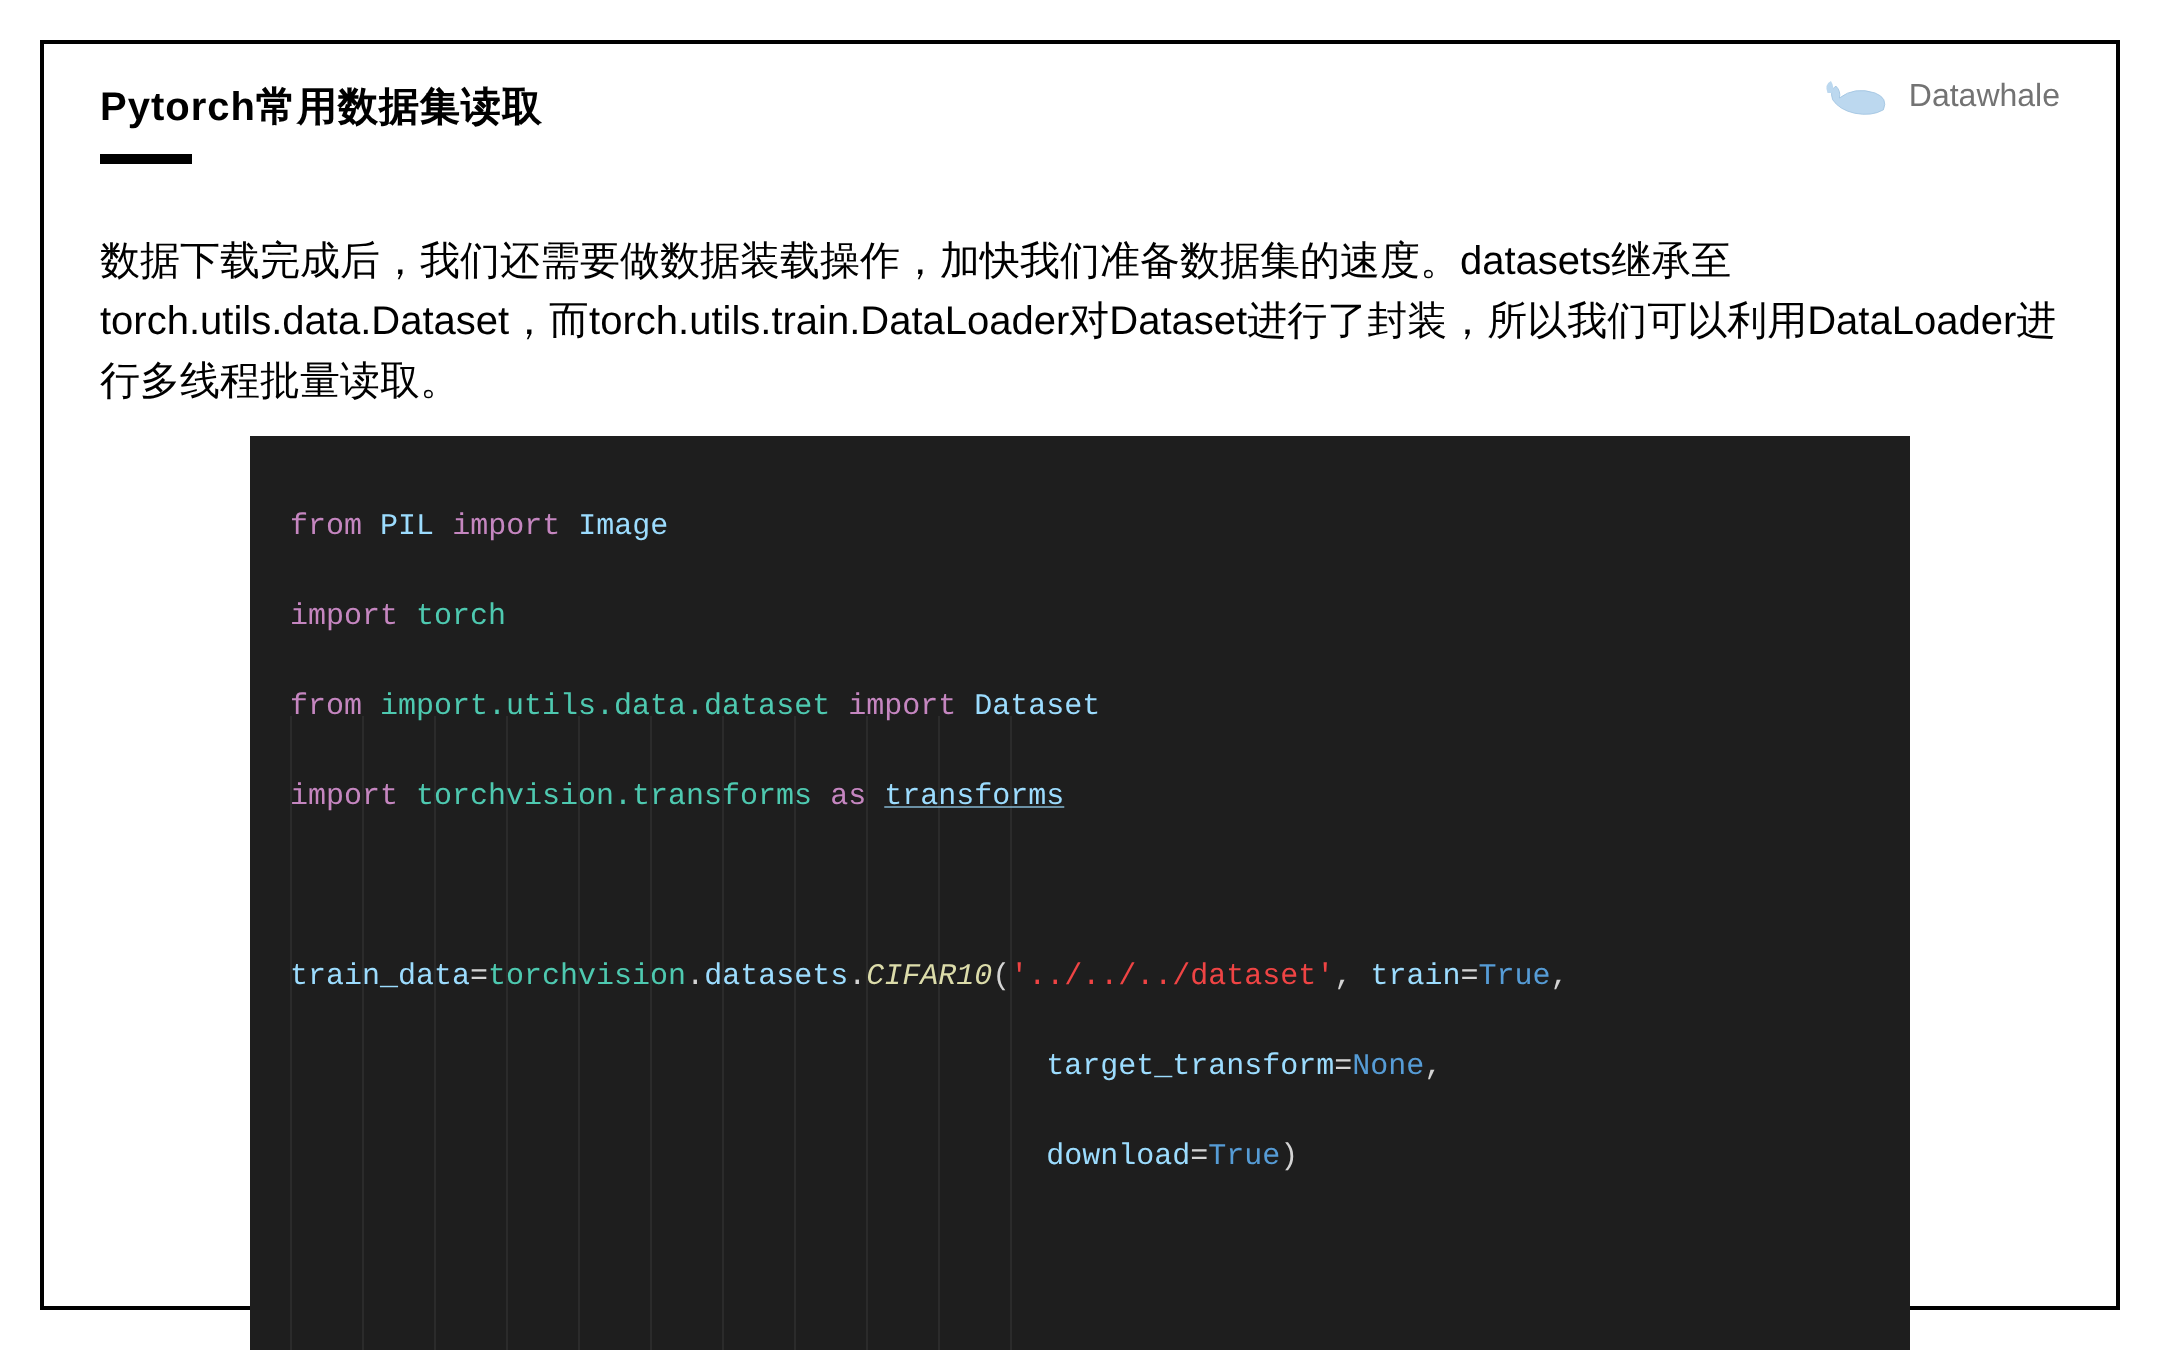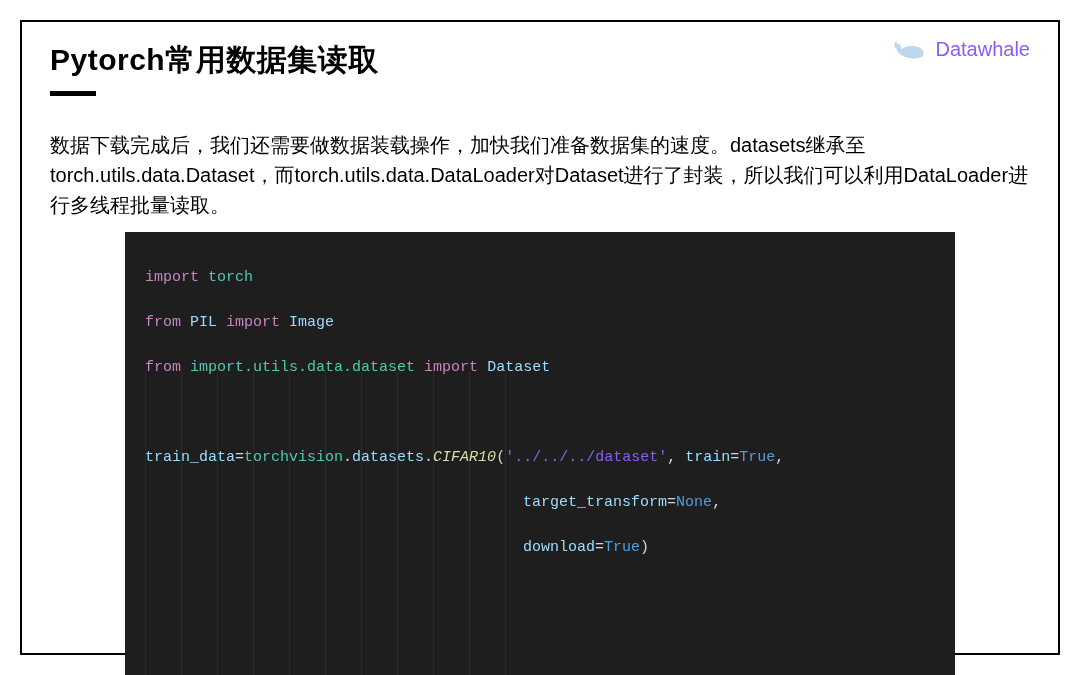--- a/index.html
+++ b/index.html
@@ -19,40 +19,40 @@
     border: 2px solid #000;
     padding: 18px 28px 14px 28px;
   }
   .header {
     display: flex;
     justify-content: space-between;
     align-items: flex-start;
   }
   .title-block { }
   .title {
-    font-size: 30px;
+    font-size: 20px;
     font-weight: 700;
     color: #000;
     letter-spacing: 0.5px;
   }
   .underline {
     width: 46px;
     height: 5px;
     background: #000;
     margin-top: 10px;
   }
   .brand {
     display: flex;
     align-items: center;
     gap: 8px;
     margin-top: -2px;
   }
   .brand-text {
-    font-size: 20px;
-    color: #8b5cf6;
+    font-size: 16px;
+    color: #737373;
     font-family: Arial, sans-serif;
   }
   .whale-icon { width: 34px; height: 22px; }
   .body-text {
     margin-top: 34px;
     font-size: 20px;
     line-height: 1.5;
     color: #000;
     font-weight: 400;
   }
@@ -79,21 +79,21 @@
   .indent-guides .g {
     position: absolute;
     top: 0;
     bottom: 0;
     width: 1px;
     background: rgba(200,200,200,0.08);
   }
   .kw { color: #c586c0; }   
   .bool { color: #569cd6; }  
   .fn { color: #dcdcaa; font-style: italic; }   
-  .str { color: #8b5cf6; }   
+  .str { color: #ef4444; }   
   .var { color: #9cdcfe; }   
   .mod { color: #4ec9b0; }   
   .under { text-decoration: underline; text-decoration-color: rgba(156,220,254,0.6); }
   .op { color: #d4d4d4; }
   .codeline { position: relative; z-index: 1; }
 </style>
 </head>
 <body>
 
 <div class="slide">
@@ -105,26 +105,27 @@
     </div>
     <div class="brand">
       <svg class="whale-icon" viewBox="0 0 40 26">
         <path d="M5 14 Q 3 8 7 6 Q 10 9 9 13 Q 18 6 30 10 Q 38 13 35 20 Q 28 24 18 22 Q 9 20 5 14 Z" fill="#bcd8ef" stroke="#9fc3e0" stroke-width="0.5"></path>
         <path d="M2 10 Q 0 5 4 3 Q 6 6 5 10 Z" fill="#bcd8ef"></path>
       </svg>
       <span class="brand-text">Datawhale</span>
     </div>
   </div>
 
-  <div class="body-text">数据下载完成后，我们还需要做数据装载操作，加快我们准备数据集的速度。datasets继承至torch.utils.data.Dataset，而torch.utils.data.DataLoader对Dataset进行了封装，所以我们可以利用DataLoader进行多线程批量读取。</div>
+  <div class="body-text">数据下载完成后，我们还需要做数据装载操作，加快我们准备数据集的速度。datasets继承至torch.utils.data.Dataset，而torch.utils.train.DataLoader对Dataset进行了封装，所以我们可以利用DataLoader进行多线程批量读取。</div>
 
   <div class="code-block">
+<div class="codeline"><span class="kw">from</span> <span class="var">PIL</span> <span class="kw">import</span> <span class="var">Image</span></div>
 <div class="codeline"><span class="kw">import</span> <span class="mod">torch</span></div>
-<div class="codeline"><span class="kw">from</span> <span class="var">PIL</span> <span class="kw">import</span> <span class="var">Image</span></div>
 <div class="codeline"><span class="kw">from</span> <span class="mod">import.utils.data.dataset</span> <span class="kw">import</span> <span class="var">Dataset</span></div>
+<div class="codeline"><span class="kw">import</span> <span class="mod">torchvision.transforms</span> <span class="kw">as</span> <span class="var under">transforms</span></div>
 <div class="codeline"> </div>
 <div class="codeline"><span class="var">train_data</span><span class="op">=</span><span class="mod">torchvision</span><span class="op">.</span><span class="var">datasets</span><span class="op">.</span><span class="fn">CIFAR10</span><span class="op">(</span><span class="str">'../../../dataset'</span><span class="op">, </span><span class="var">train</span><span class="op">=</span><span class="bool">True</span><span class="op">,</span></div>
 <div class="codeline">                                          <span class="var">target_transform</span><span class="op">=</span><span class="bool">None</span><span class="op">,</span></div>
 <div class="codeline">                                          <span class="var">download</span><span class="op">=</span><span class="bool">True</span><span class="op">)</span></div>
 
 
 
 
 
     <div class="indent-guides">

